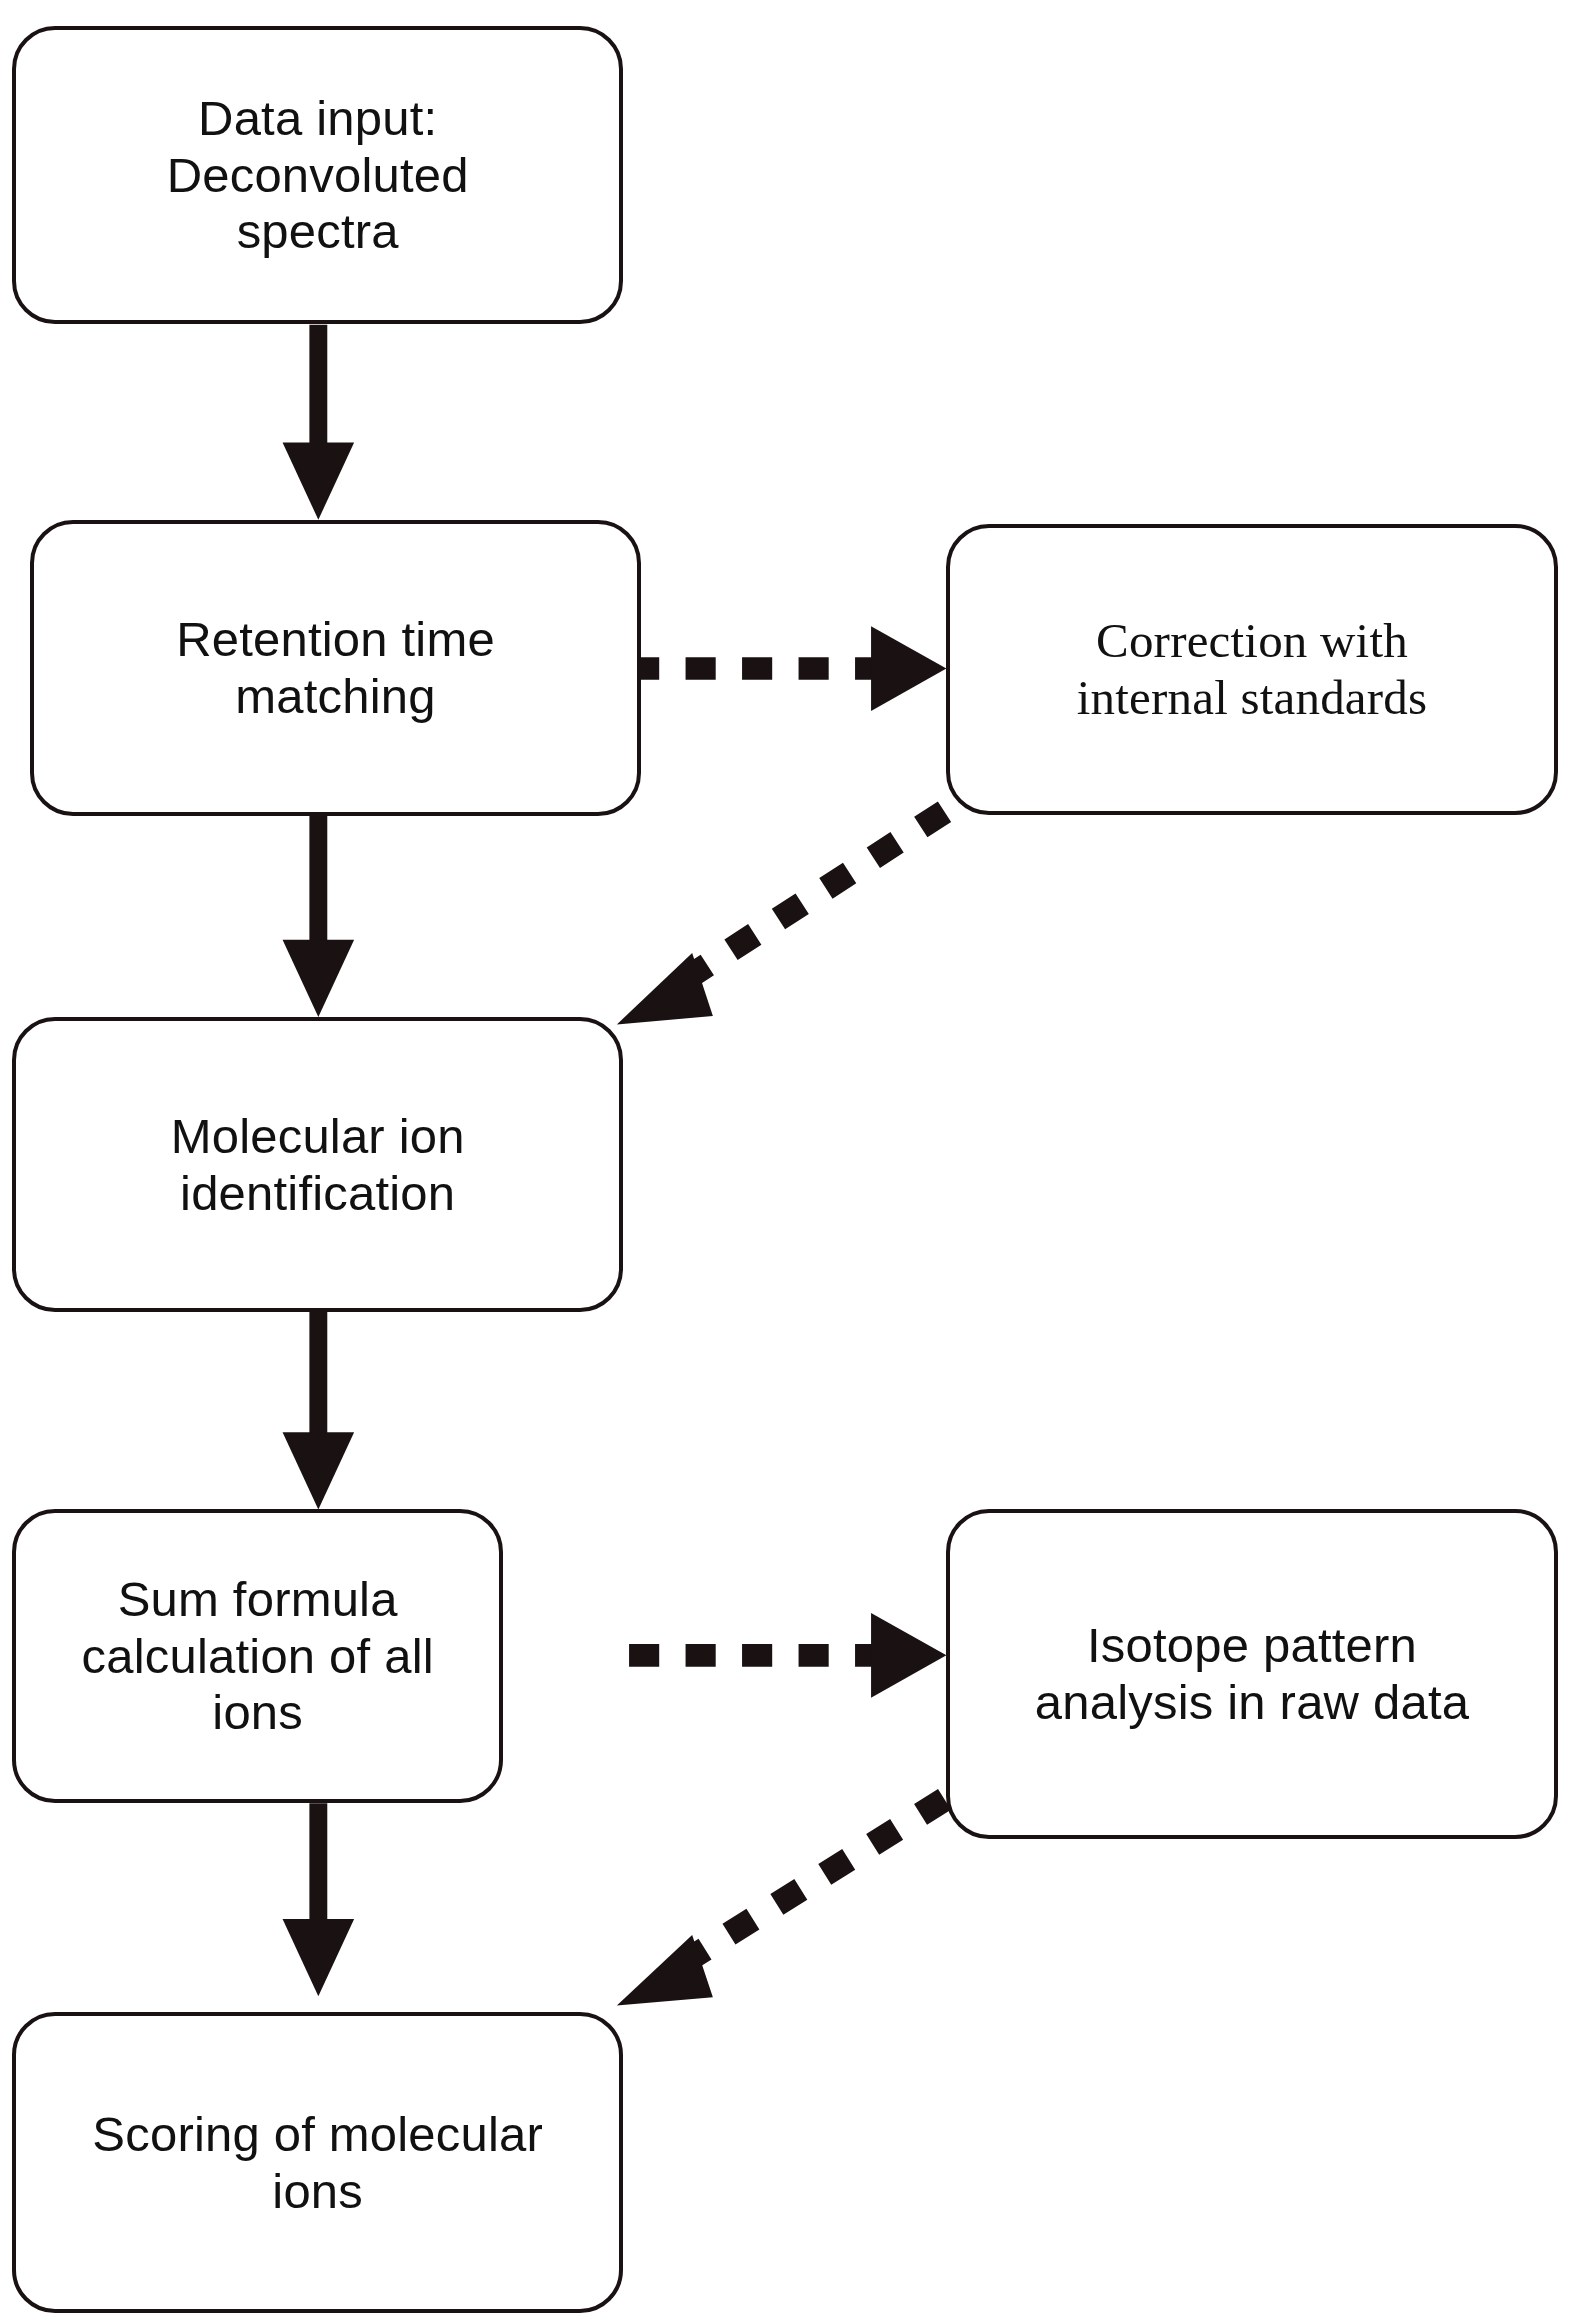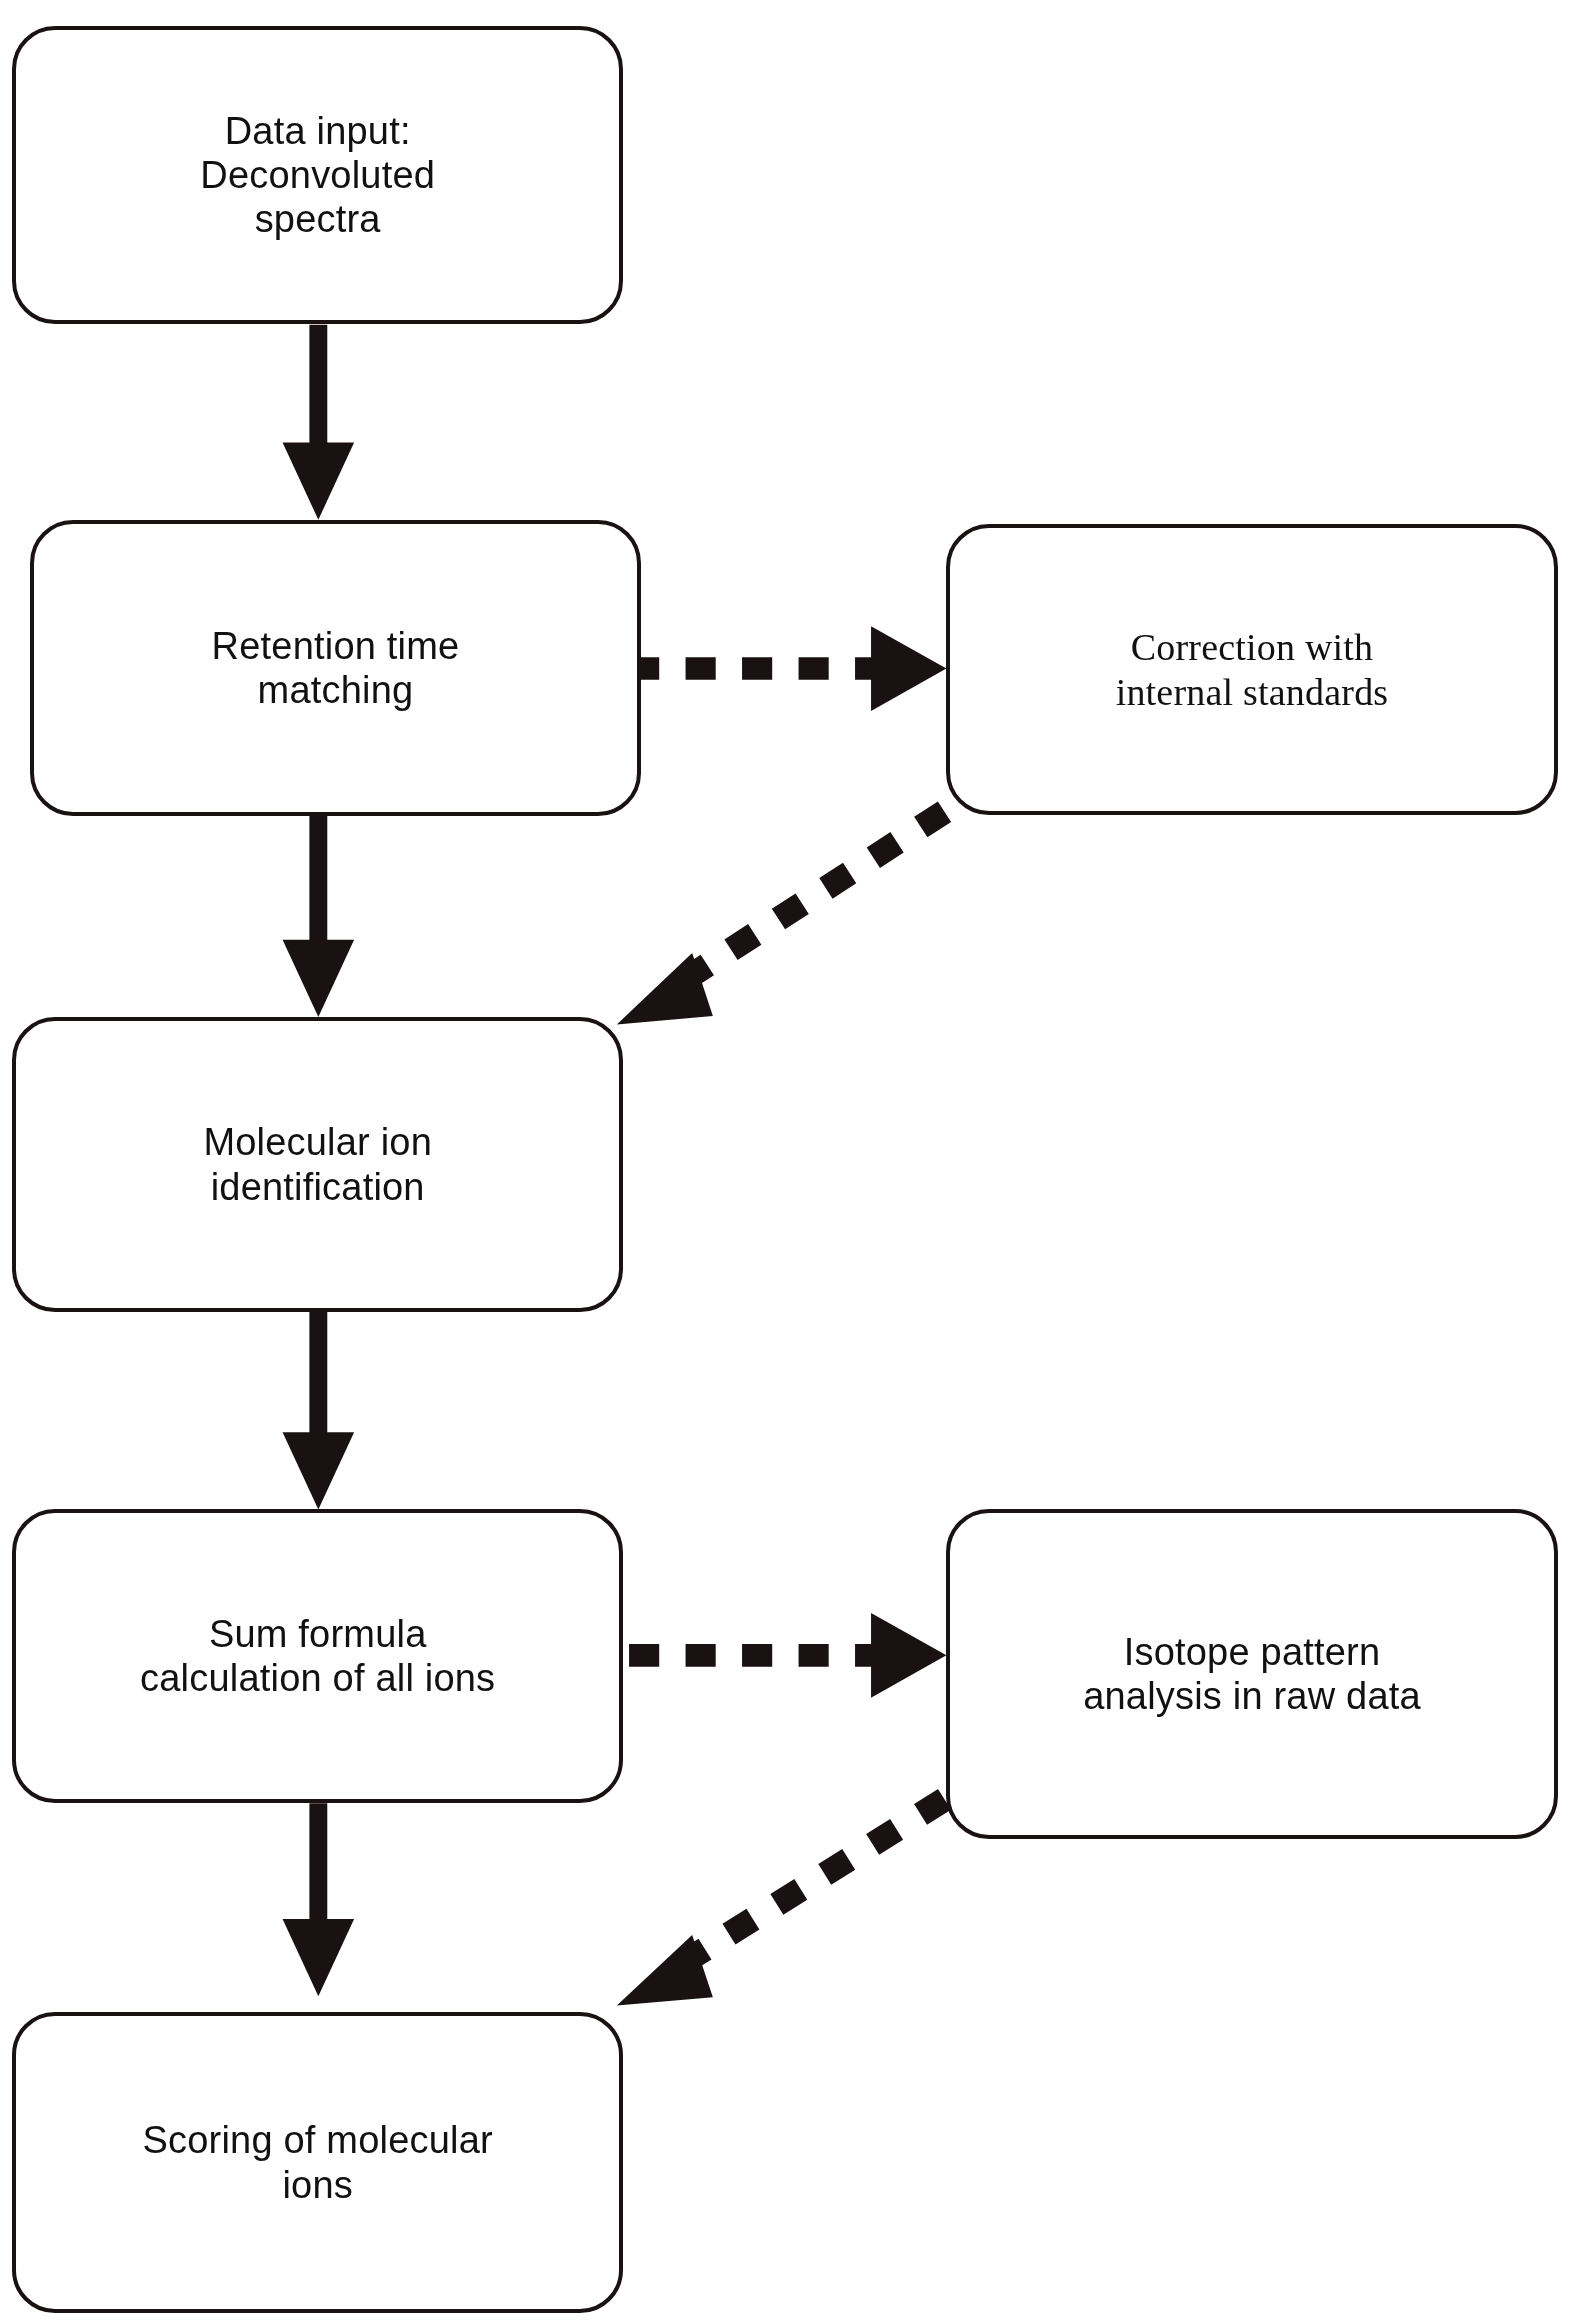--- a/index.html
+++ b/index.html
@@ -31,32 +31,32 @@
     border: 4.7px solid #1a1212;
     border-radius: 43px;
     display: flex;
     align-items: center;
     justify-content: center;
     z-index: 2;
   }
   .node-label {
     text-align: center;
     color: #111111;
-    font-size: 38px;
+    font-size: 49px;
     line-height: 1.16;
     letter-spacing: 0.2px;
     white-space: pre-line;
     padding: 0 17px;
   }
   
   #node-data-input      { left: 12.2px;   top: 26px;   width: 611px; height: 298px; }
   #node-rt-matching     { left: 30px;   top: 520px;  width: 611px; height: 296px; }
   #node-correction      { left: 946px; top: 524px;  width: 612px; height: 291px; font-family: Liberation Serif, serif; }
   #node-molecular-ion   { left: 12.2px;   top: 1017px; width: 611px; height: 295px; }
-  #node-sum-formula     { left: 12.2px;   top: 1509px; width: 611px; height: 294px; }
+  #node-sum-formula     { left: 12.2px;   top: 1509px; width: 491px; height: 294px; }
   #node-isotope-pattern { left: 946px; top: 1509px; width: 612px; height: 330px; }
   #node-scoring         { left: 12.2px;   top: 1996px; width: 611px; height: 301px; margin-top: 16px; }
 </style>
 </head>
 <body>
 
 <div id="canvas">
 
   <svg id="flow-svg" viewBox="0 0 1681 2466" xmlns="http://www.w3.org/2000/svg">
 

